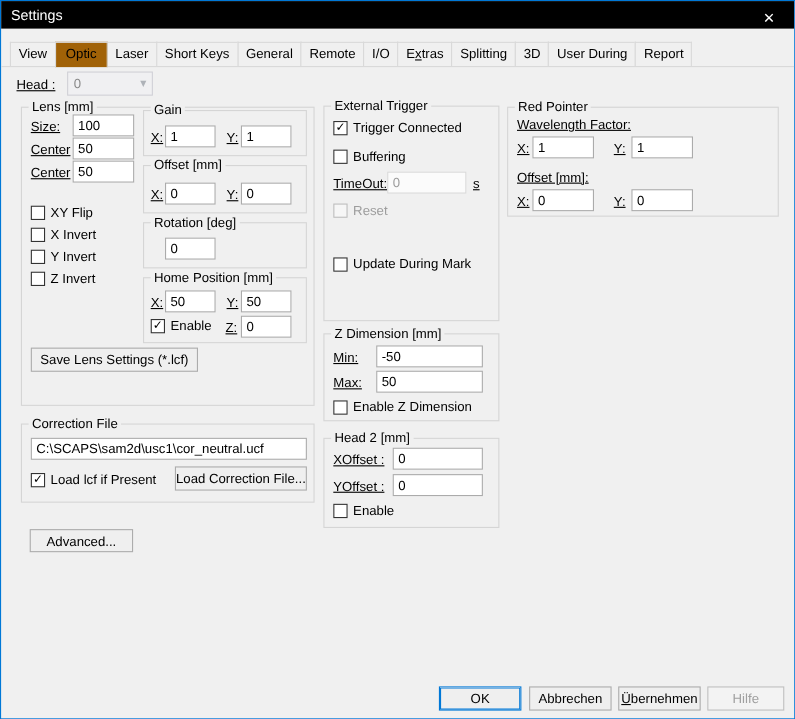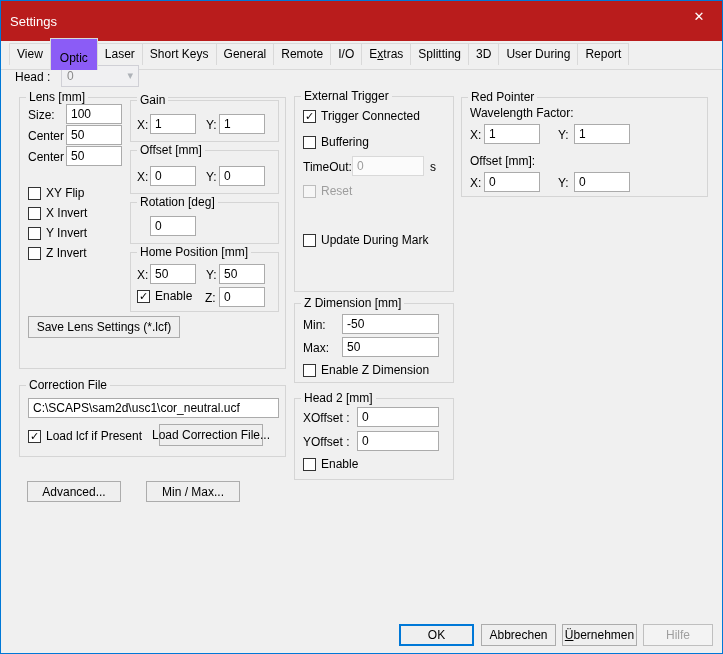--- a/index.html
+++ b/index.html
@@ -1,39 +1,39 @@
 <!DOCTYPE html>
 <html><head>
 <meta charset="utf-8">
 <style>
   * { box-sizing: border-box; margin: 0; padding: 0; }
   html,body { background:#ffffff; }
   body { font-family:"Liberation Sans", sans-serif; font-size:12px; color:#000; }
   .dialog { position:relative; width:723px; height:654px; background:#F0F0F0;
             border:1px solid #0078D7; overflow:hidden; }
   
-  .titlebar { position:absolute; left:0; top:0; right:0; height:40px; background:#b91c1c;
+  .titlebar { position:absolute; left:0; top:0; right:0; height:25px; background:#000000;
               color:#fff; display:flex; align-items:center; }
   .titlebar .title { padding-left:9px; font-size:13px; }
   .close-btn { position:absolute; right:0; top:0; width:46px; height:30px; display:flex;
                align-items:center; justify-content:center; font-size:13px; color:#fff; cursor:default; }
   
   .tabbar { position:absolute; left:0; right:0; top:37px; padding-left:8px; display:flex;
             align-items:center; border-bottom:1px solid #D9D9D9; }
   .tab { border:1px solid #D9D9D9; border-bottom:none; background:#F0F0F0;
          padding:3px 7px 4px 7px; white-space:nowrap; cursor:default; }
   .tab + .tab { margin-left:-1px; }
-  .tab.active { padding:12px 9px 5px 9px; margin-bottom:-1px; position:relative; z-index:2;
-                background:#8b5cf6; }
+  .tab.active { padding:3px 9px 5px 9px; margin-bottom:-1px; position:relative; z-index:2;
+                background:#a16207; }
   
   .group { position:absolute; border:1px solid #D5D5D5; }
   .legend { position:absolute; top:-8px; left:6px; background:#F0F0F0; padding:0 3px;
             white-space:nowrap; }
   
-  .lbl { position:absolute; white-space:nowrap; }
+  .lbl { position:absolute; white-space:nowrap;text-decoration:underline; }
   .tb { position:absolute; height:20px; border:1px solid #ABABAB; background:#fff;
         font-family:"Liberation Sans", sans-serif; font-size:12px; padding:0 2px 0 4px; color:#000; }
   .tb.dis { color:#9d9d9d; border-color:#D9D9D9; background:#FBFBFB; }
   .btn { position:absolute; height:22px; border:1px solid #ACACAC; background:#EFEFEF;
          font-family:"Liberation Sans", sans-serif; font-size:12px; color:#000;
          display:flex; align-items:center; justify-content:center; cursor:default; white-space:nowrap; }
   .btn.default { border:1px solid #0078D7; box-shadow: inset 0 0 0 1px #0078D7; }
   .btn.dis { color:#9F9F9F; border-color:#BFBFBF; background:#F3F3F3; }
   
   .cb { position:absolute; display:flex; align-items:center; gap:5px; white-space:nowrap; cursor:default; }
@@ -143,25 +143,24 @@
     <button class="btn" style="left:8px;top:218px;width:152px">Save Lens Settings (*.lcf)</button>
   </div>
 
   <div class="group" style="left:18px;top:384px;width:267px;height:72px">
     <span class="legend">Correction File</span>
     <input class="tb" style="left: 8px; top: 12px; width: 251px;" value="C:\SCAPS\sam2d\usc1\cor_neutral.ucf">
     <div class="cb" style="left:8px;top:43px">
       <span class="box">✓</span>
       <span class="cb-label">Load lcf if Present</span>
     </div>
-    <button class="btn" style="left:139px;top:38px;width:104px">Load Correction File...</button>
+    <button class="btn" style="left:139px;top:38px;width:120px">Load Correction File...</button>
   </div>
 
   <button class="btn" style="left:26px;top:480px;width:94px;height:21px">Advanced...</button>
-  <button class="btn" style="left:145px;top:480px;width:94px;height:21px">Min / Max...</button>
 
   <div class="group" style="left:293px;top:95px;width:160px;height:196px">
     <span class="legend">External Trigger</span>
     <div class="cb" style="left:8px;top:12px">
       <span class="box">✓</span>
       <span class="cb-label">Trigger Connected</span>
     </div>
     <div class="cb" style="left:8px;top:38px">
       <span class="box"></span>
       <span class="cb-label">Buffering</span>

